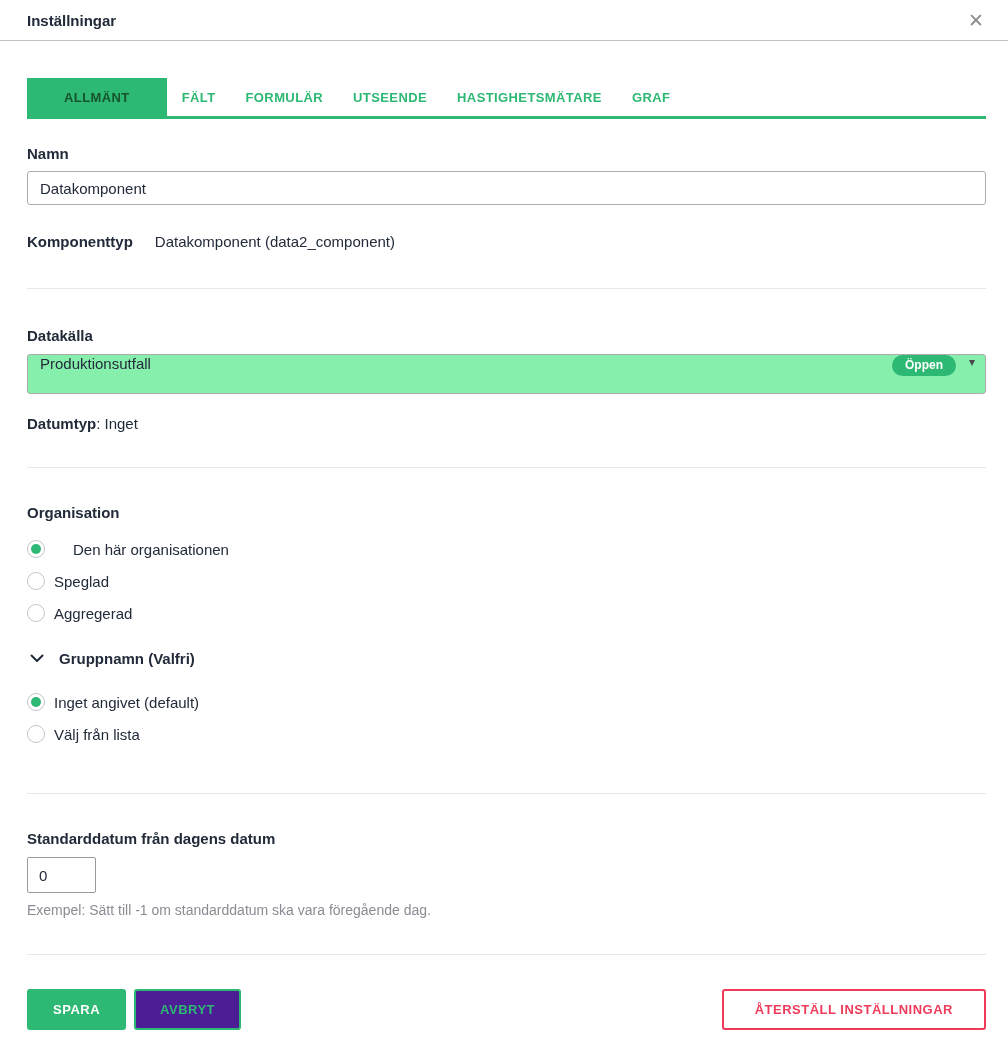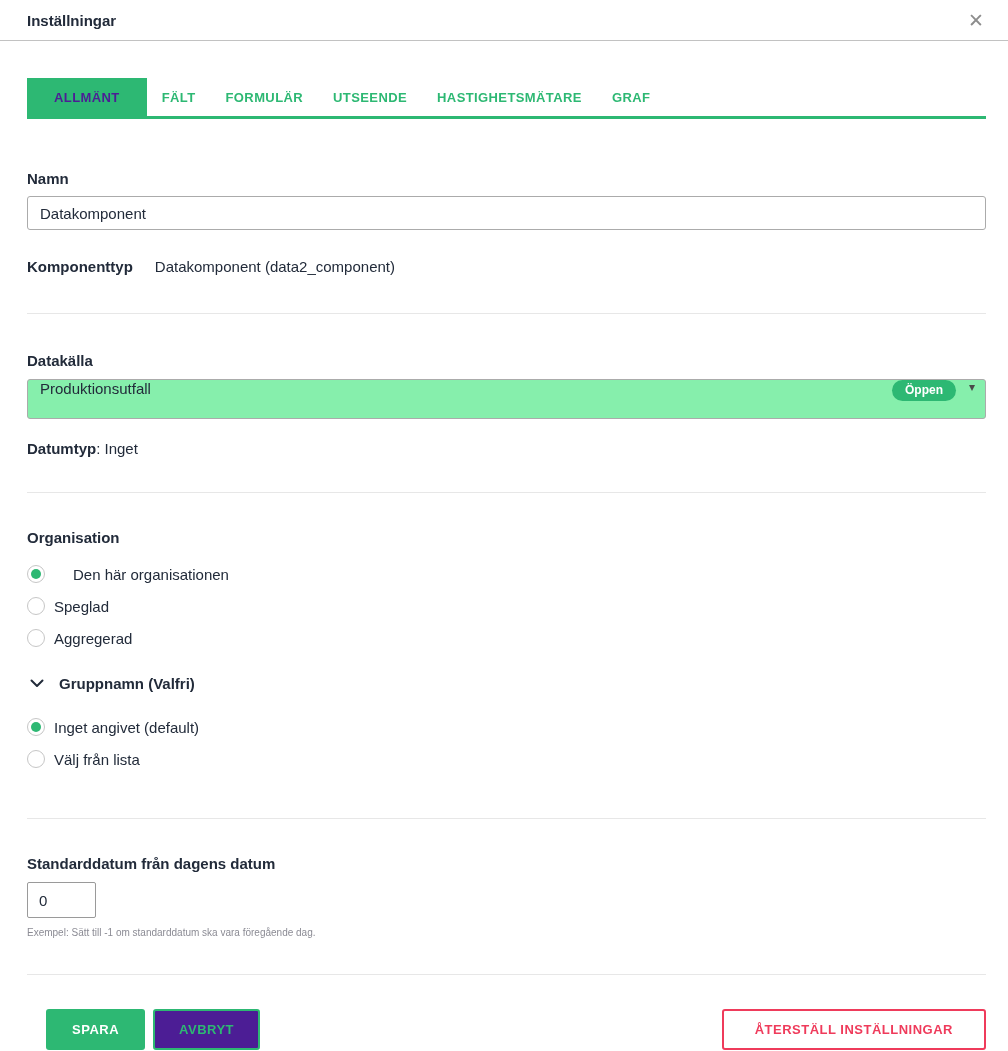--- a/index.html
+++ b/index.html
@@ -45,28 +45,28 @@
     font-size: 13px;
     font-weight: bold;
     letter-spacing: 0.4px;
     color: var(--accent);
     padding: 12px 15px 11px;
     cursor: pointer;
     white-space: nowrap;
   }
   .tab.active {
     background: var(--accent);
-    color: #4c1d95;
-    padding: 12px 27px 11px;
+    color: #14532d;
+    padding: 12px 37px 11px;
     text-align: center;
   }
 
   
   .field-label { font-size: 15px; font-weight: bold; line-height: 17px; }
-  .mt-namn { margin-top: 51px; }
+  .mt-namn { margin-top: 26px; }
 
   .text-input {
     display: block;
     width: 100%;
     height: 34px;
     margin-top: 9px;
     border: 1px solid #ababab;
     border-radius: 3px;
     padding: 0 12px;
     font-size: 15px;
@@ -163,29 +163,28 @@
     width: 69px;
     height: 36px;
     margin-top: 10px;
     border: 1px solid #9a9a9a;
     border-radius: 2px;
     padding: 0 11px;
     font-size: 15px;
     font-family: inherit;
     color: var(--text);
   }
-  .help-text { margin-top: 9px; font-size: 10px; color: #8b8b94; }
+  .help-text { margin-top: 9px; font-size: 14px; color: #8b8b94; }
 
   
   .footer {
     margin-top: 34px;
     display: flex;
     justify-content: space-between;
     align-items: flex-end;
-    margin-left: 19px;
   }
   .footer-left { display: flex; gap: 8px; }
   .btn {
     height: 41px;
     font-size: 13px;
     font-weight: bold;
     letter-spacing: 0.5px;
     border-radius: 3px;
     font-family: inherit;
     cursor: pointer;

